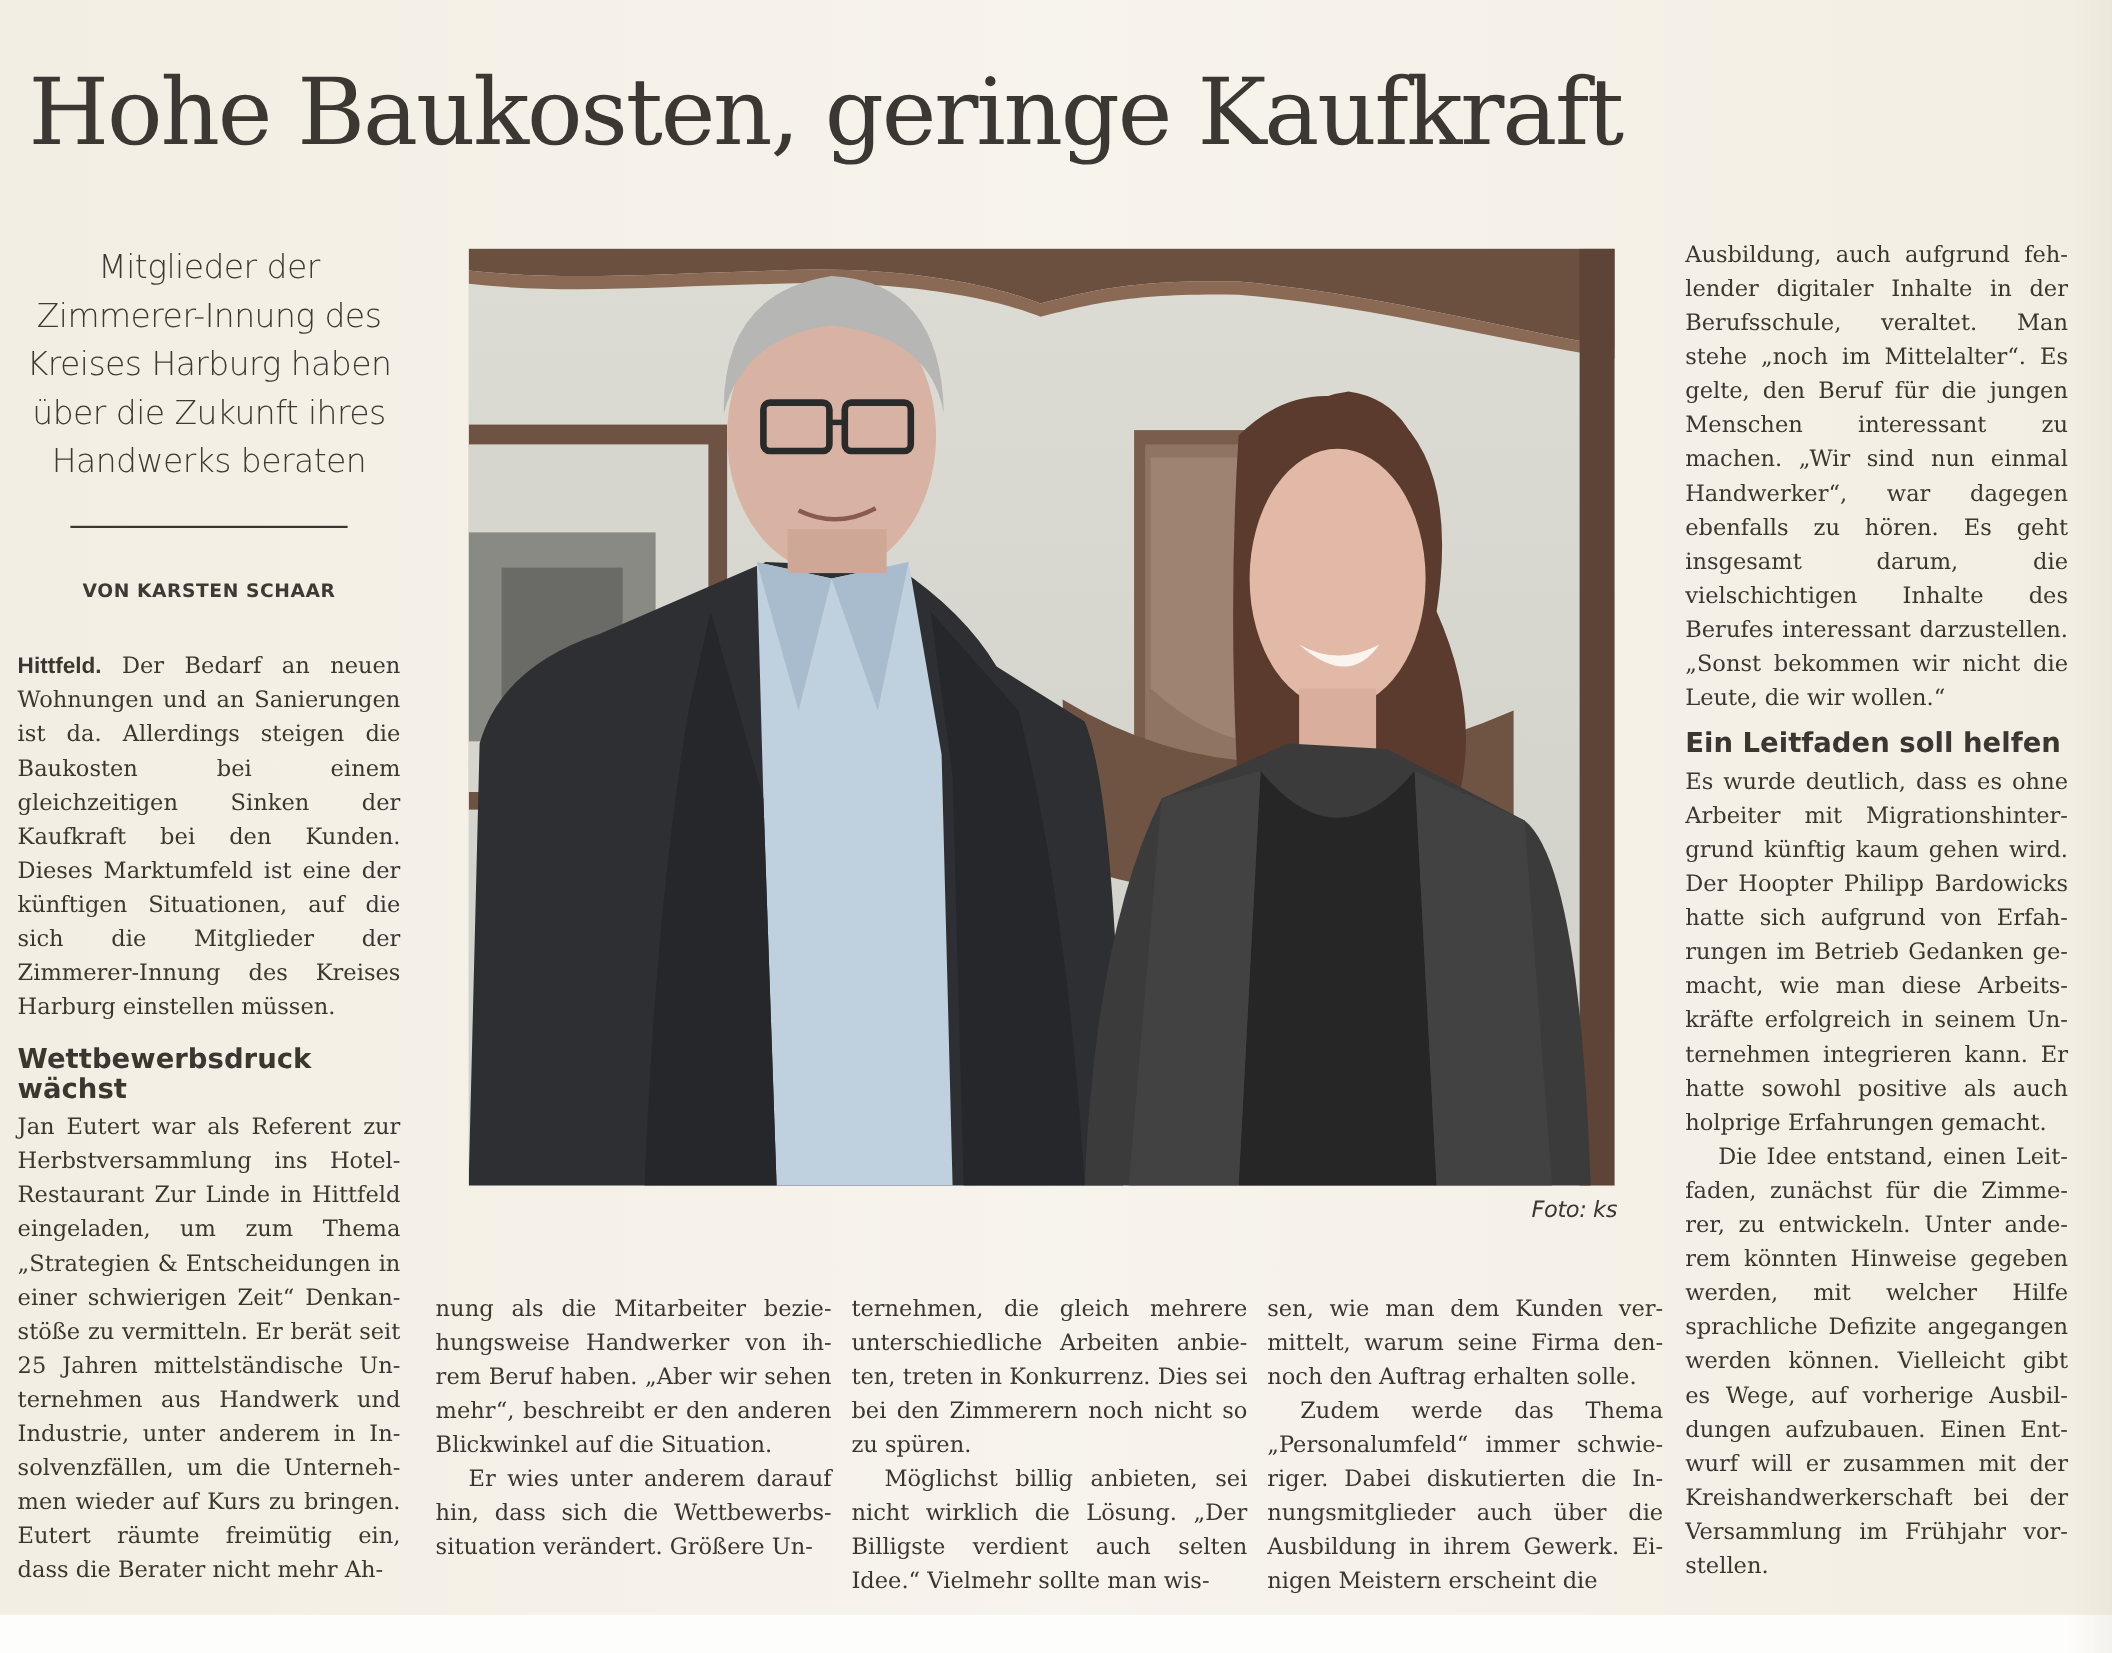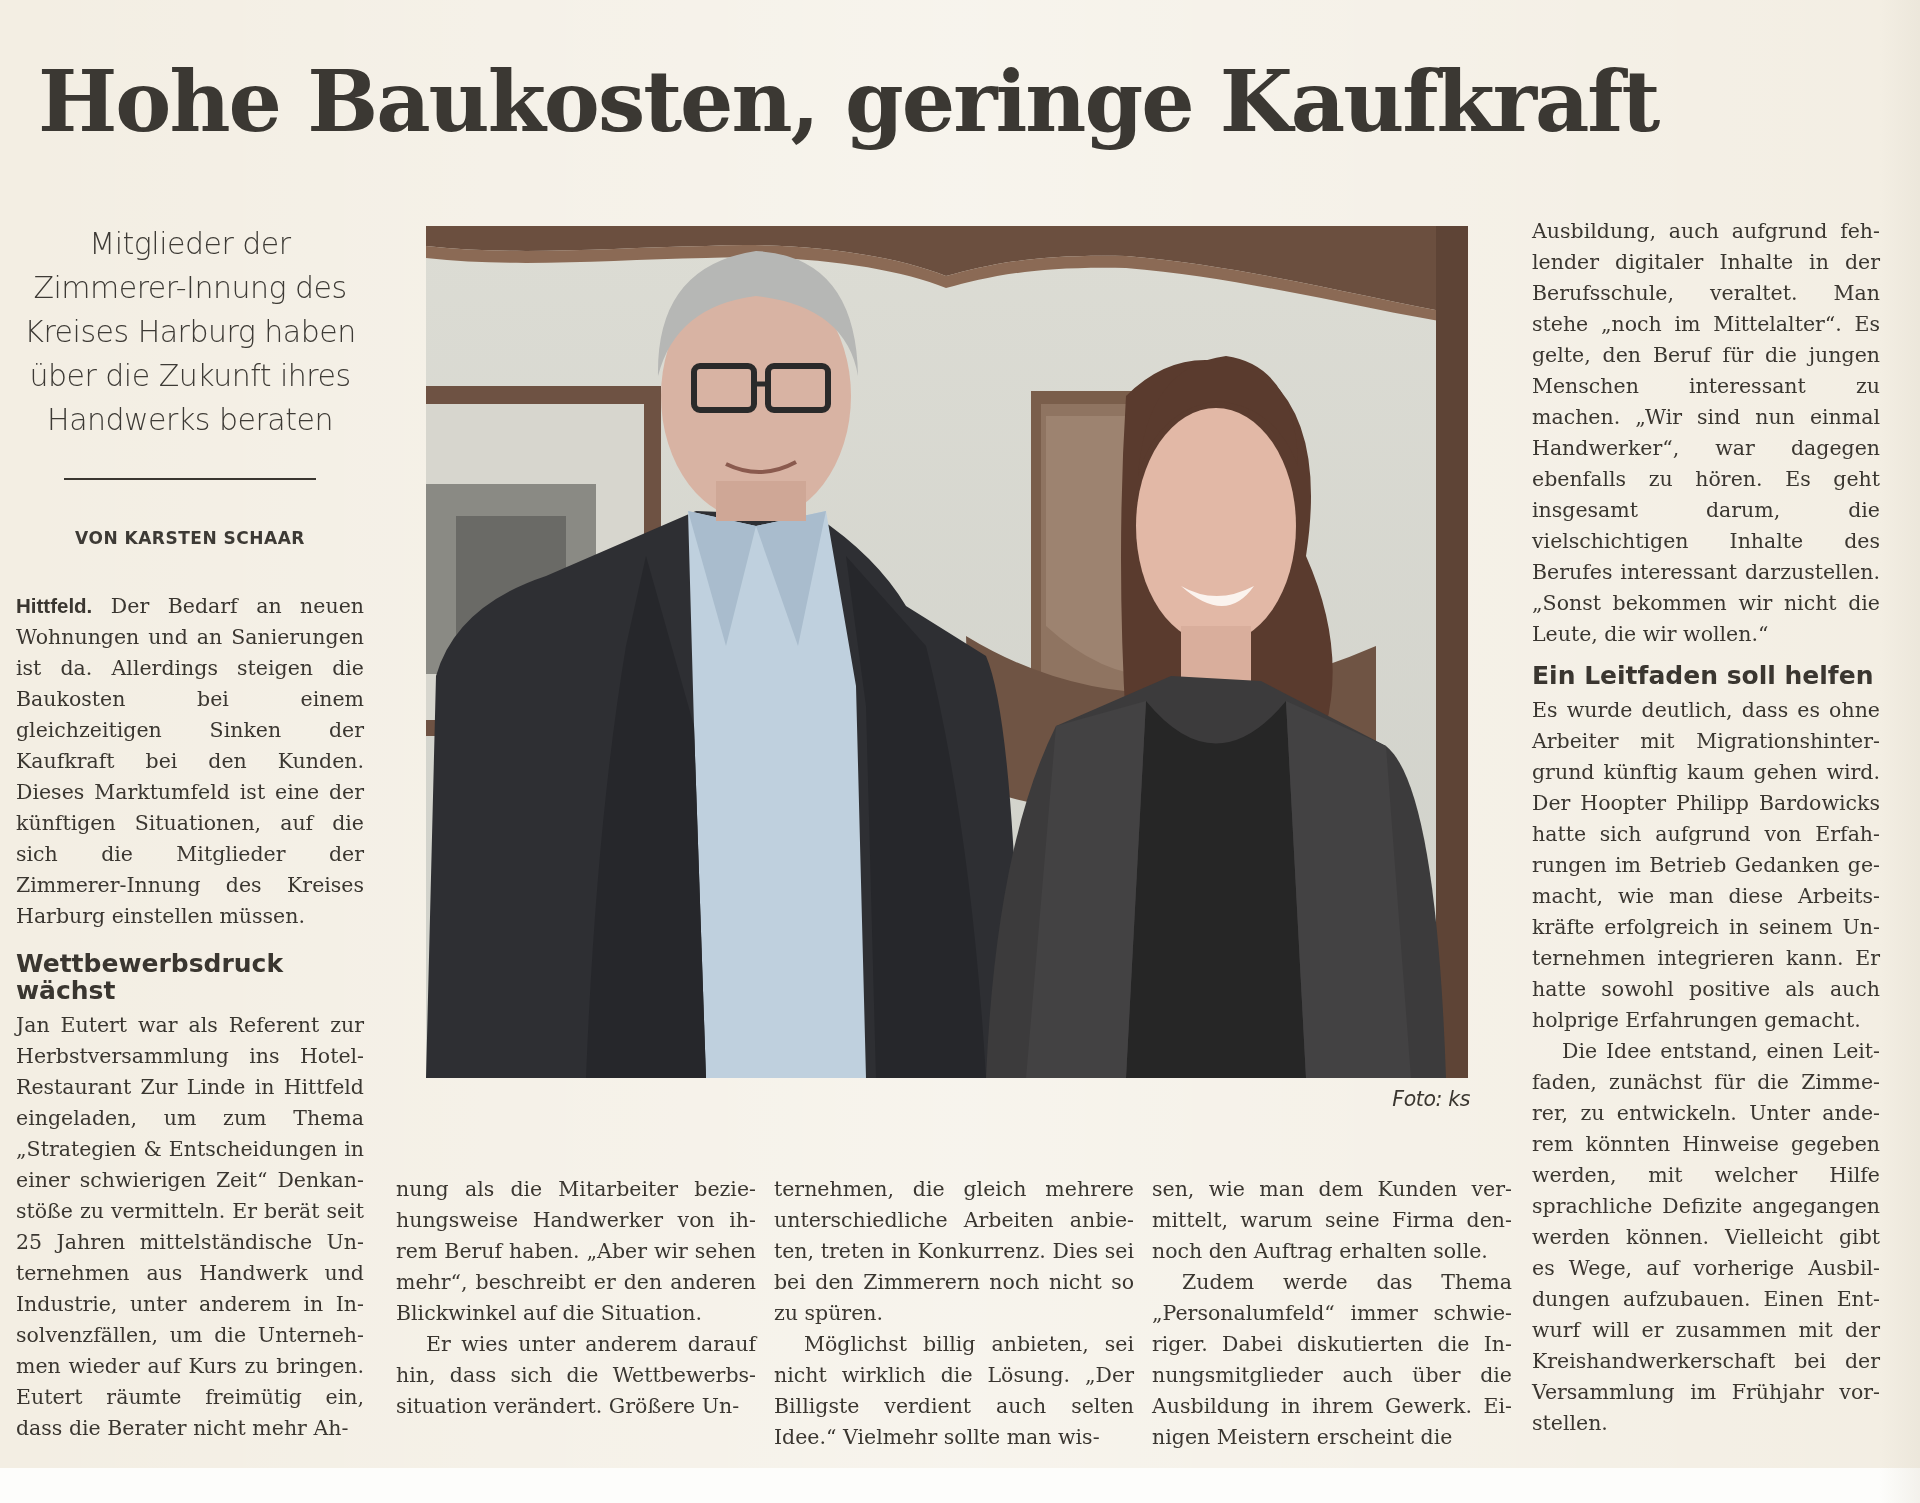--- a/index.html
+++ b/index.html
@@ -11,22 +11,22 @@
     font-family: "DejaVu Serif", serif;
   }
   .page-bg {
     position: absolute; inset: 0;
     background:
       linear-gradient(90deg, rgba(255,255,255,0) 0, rgba(255,255,255,0.35) 50%, rgba(255,255,255,0) 100%),
       #f3eee3;
   }
   .bottom-strip { position: absolute; left: 0; right: 0; top: 1468px; bottom: 0; background: #fdfdfb; }
   .headline {
-    position: absolute; left: 38px; top: 52px; width: 1880px;
-    font-family: "DejaVu Serif", serif; font-weight: bold;
+    position: absolute; left: 26px; top: 52px; width: 1880px;
+    font-family: "DejaVu Serif", serif; font-weight: normal;
     font-size: 84px; line-height: 100px; letter-spacing: -2px;
     color: #3b3833; margin: 0; white-space: nowrap;
     transform: scaleX(1.0); transform-origin: left;
   }
   .left-col { position: absolute; left: 16px; top: 222px; width: 348px; }
   .standfirst {
     font-family: "DejaVu Sans", sans-serif; font-weight: 300;
     font-size: 30px; line-height: 44px; text-align: center; color: #3d3a35;
     letter-spacing: -0.5px; margin: 0;
   }

